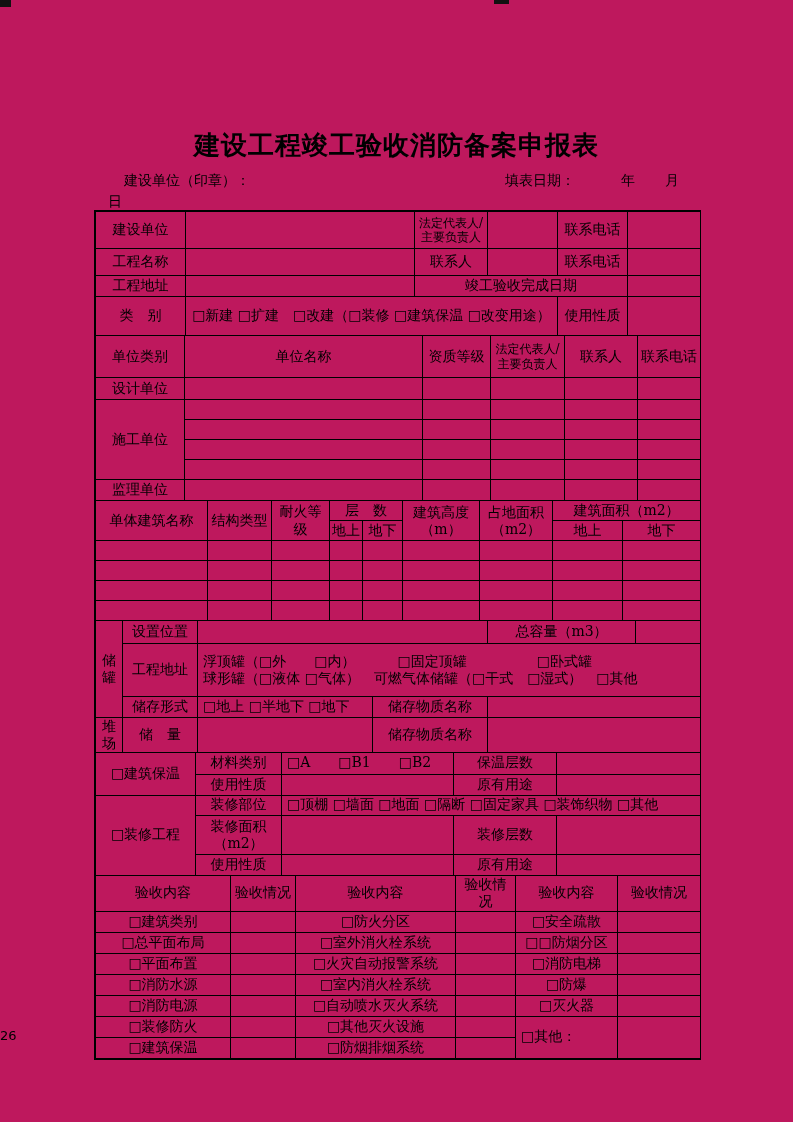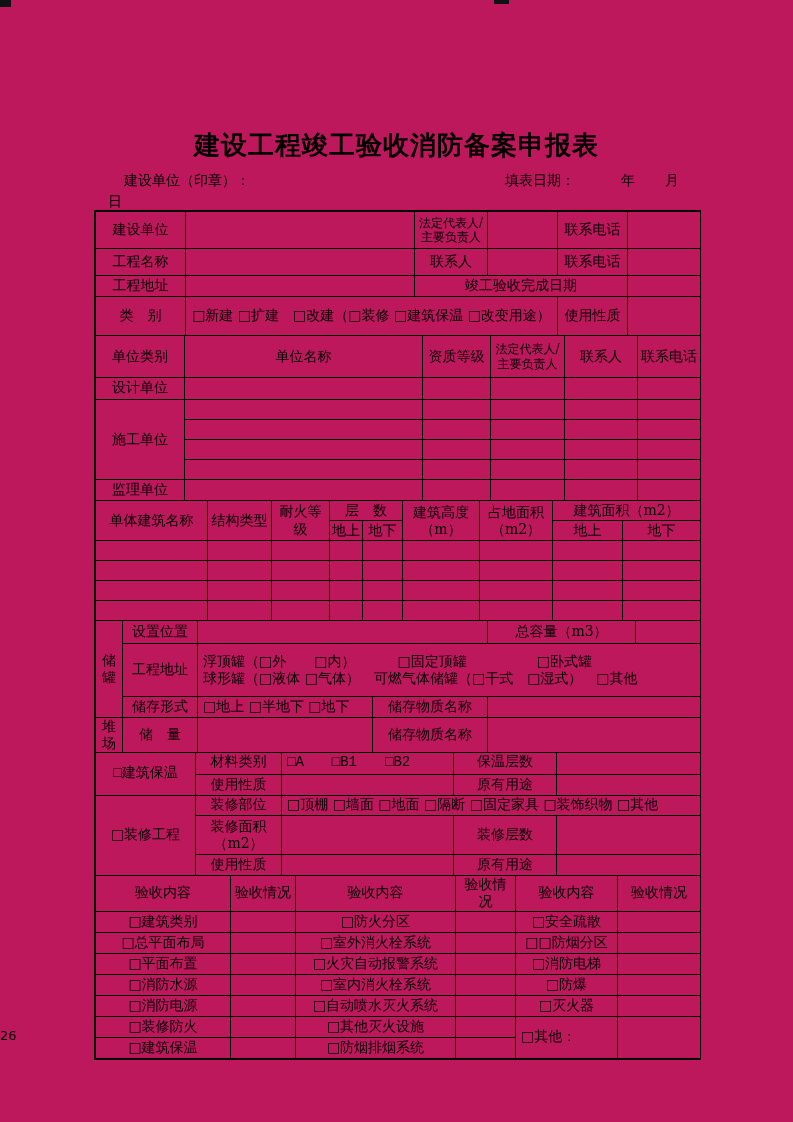--- a/index.html
+++ b/index.html
@@ -18,21 +18,21 @@
   .p-month{left:665px;top:172px;}
   .p-day{left:108px;top:193px;}
   .frame{position:absolute;left:94px;top:210px;width:605px;border:1px solid #000;}
   table.t{border-collapse:collapse;table-layout:fixed;width:605px;}
   table.t + table.t{margin-top:-1px;}
   .t td{border:1px solid #000;font-size:14px;text-align:center;vertical-align:middle;
         padding:0 2px;overflow:hidden;line-height:1.25;}
   .sm{font-size:12px !important;line-height:1.15 !important;}
   .ml{white-space:pre-line;line-height:1.2 !important;}
   .tl{text-align:left !important;padding:0 5px !important;}
-  tr.h19>td{height:19px;} tr.h20>td{height:20px;} tr.h21>td{height:21px;font-family:Liberation Mono, monospace;}
+  tr.h19>td{height:19px;} tr.h20>td{height:20px;} tr.h21>td{height:21px;}
   tr.h22>td{height:22px;margin-left:8px;} tr.h25>td{height:25px;} tr.h26>td{height:26px;}
   tr.h36>td{height:36px;} tr.h38>td{height:38px;margin-left:35px;} tr.h41>td{height:41px;}
   tr.h52>td{height:52px;}
   .pageno{position:absolute;top:1028px;left:0;width:100%;text-align:left;
           font-size:13px;font-family:"DejaVu Sans","Liberation Sans",sans-serif;}
 </style>
 </head>
 <body>
 
 <div class="sheet">

